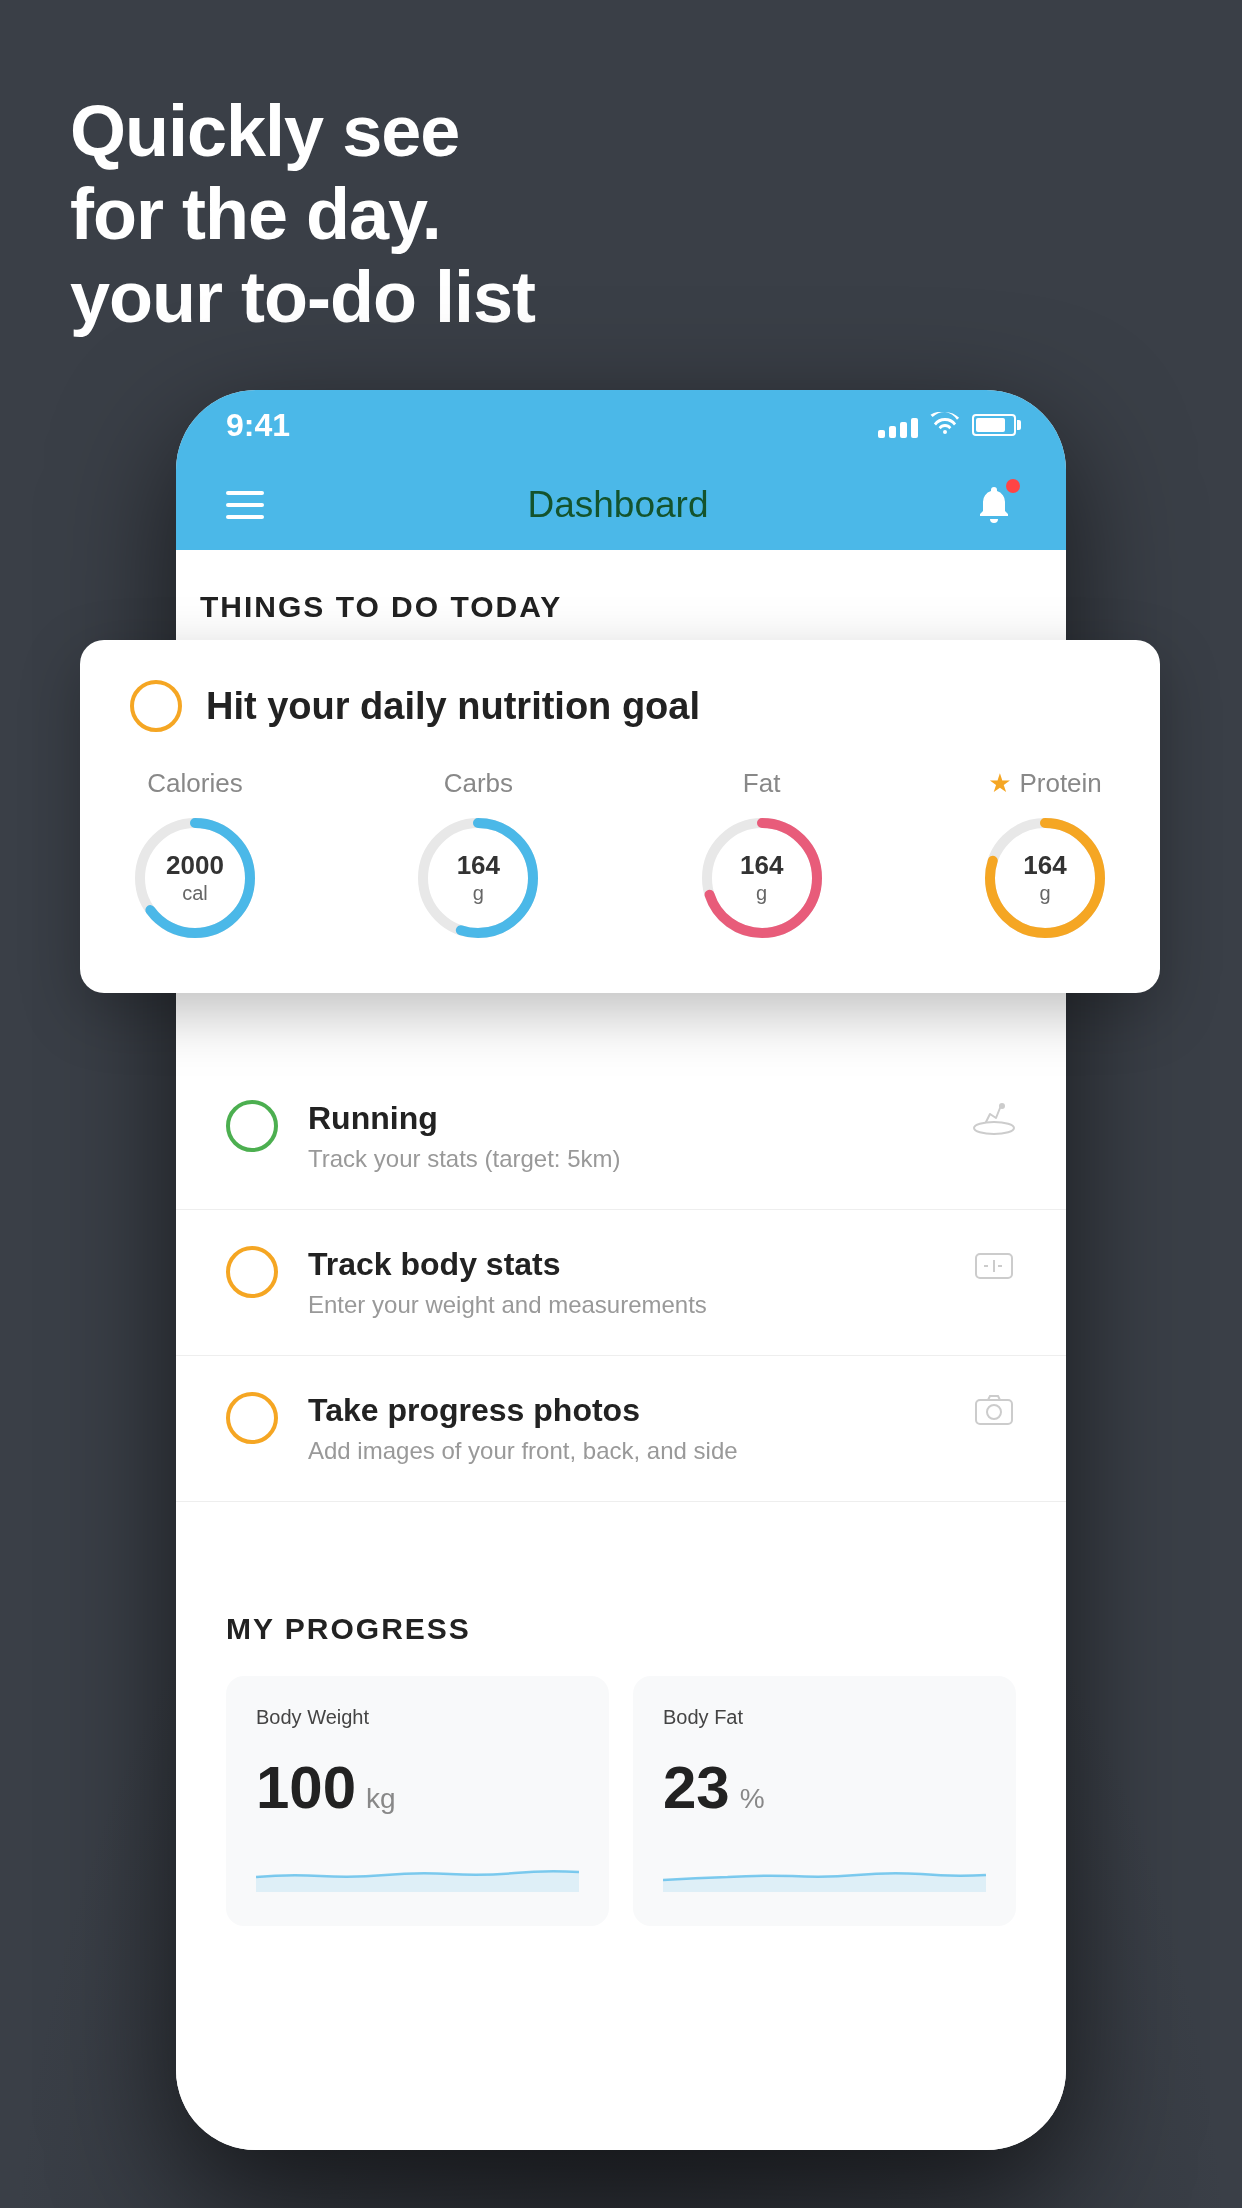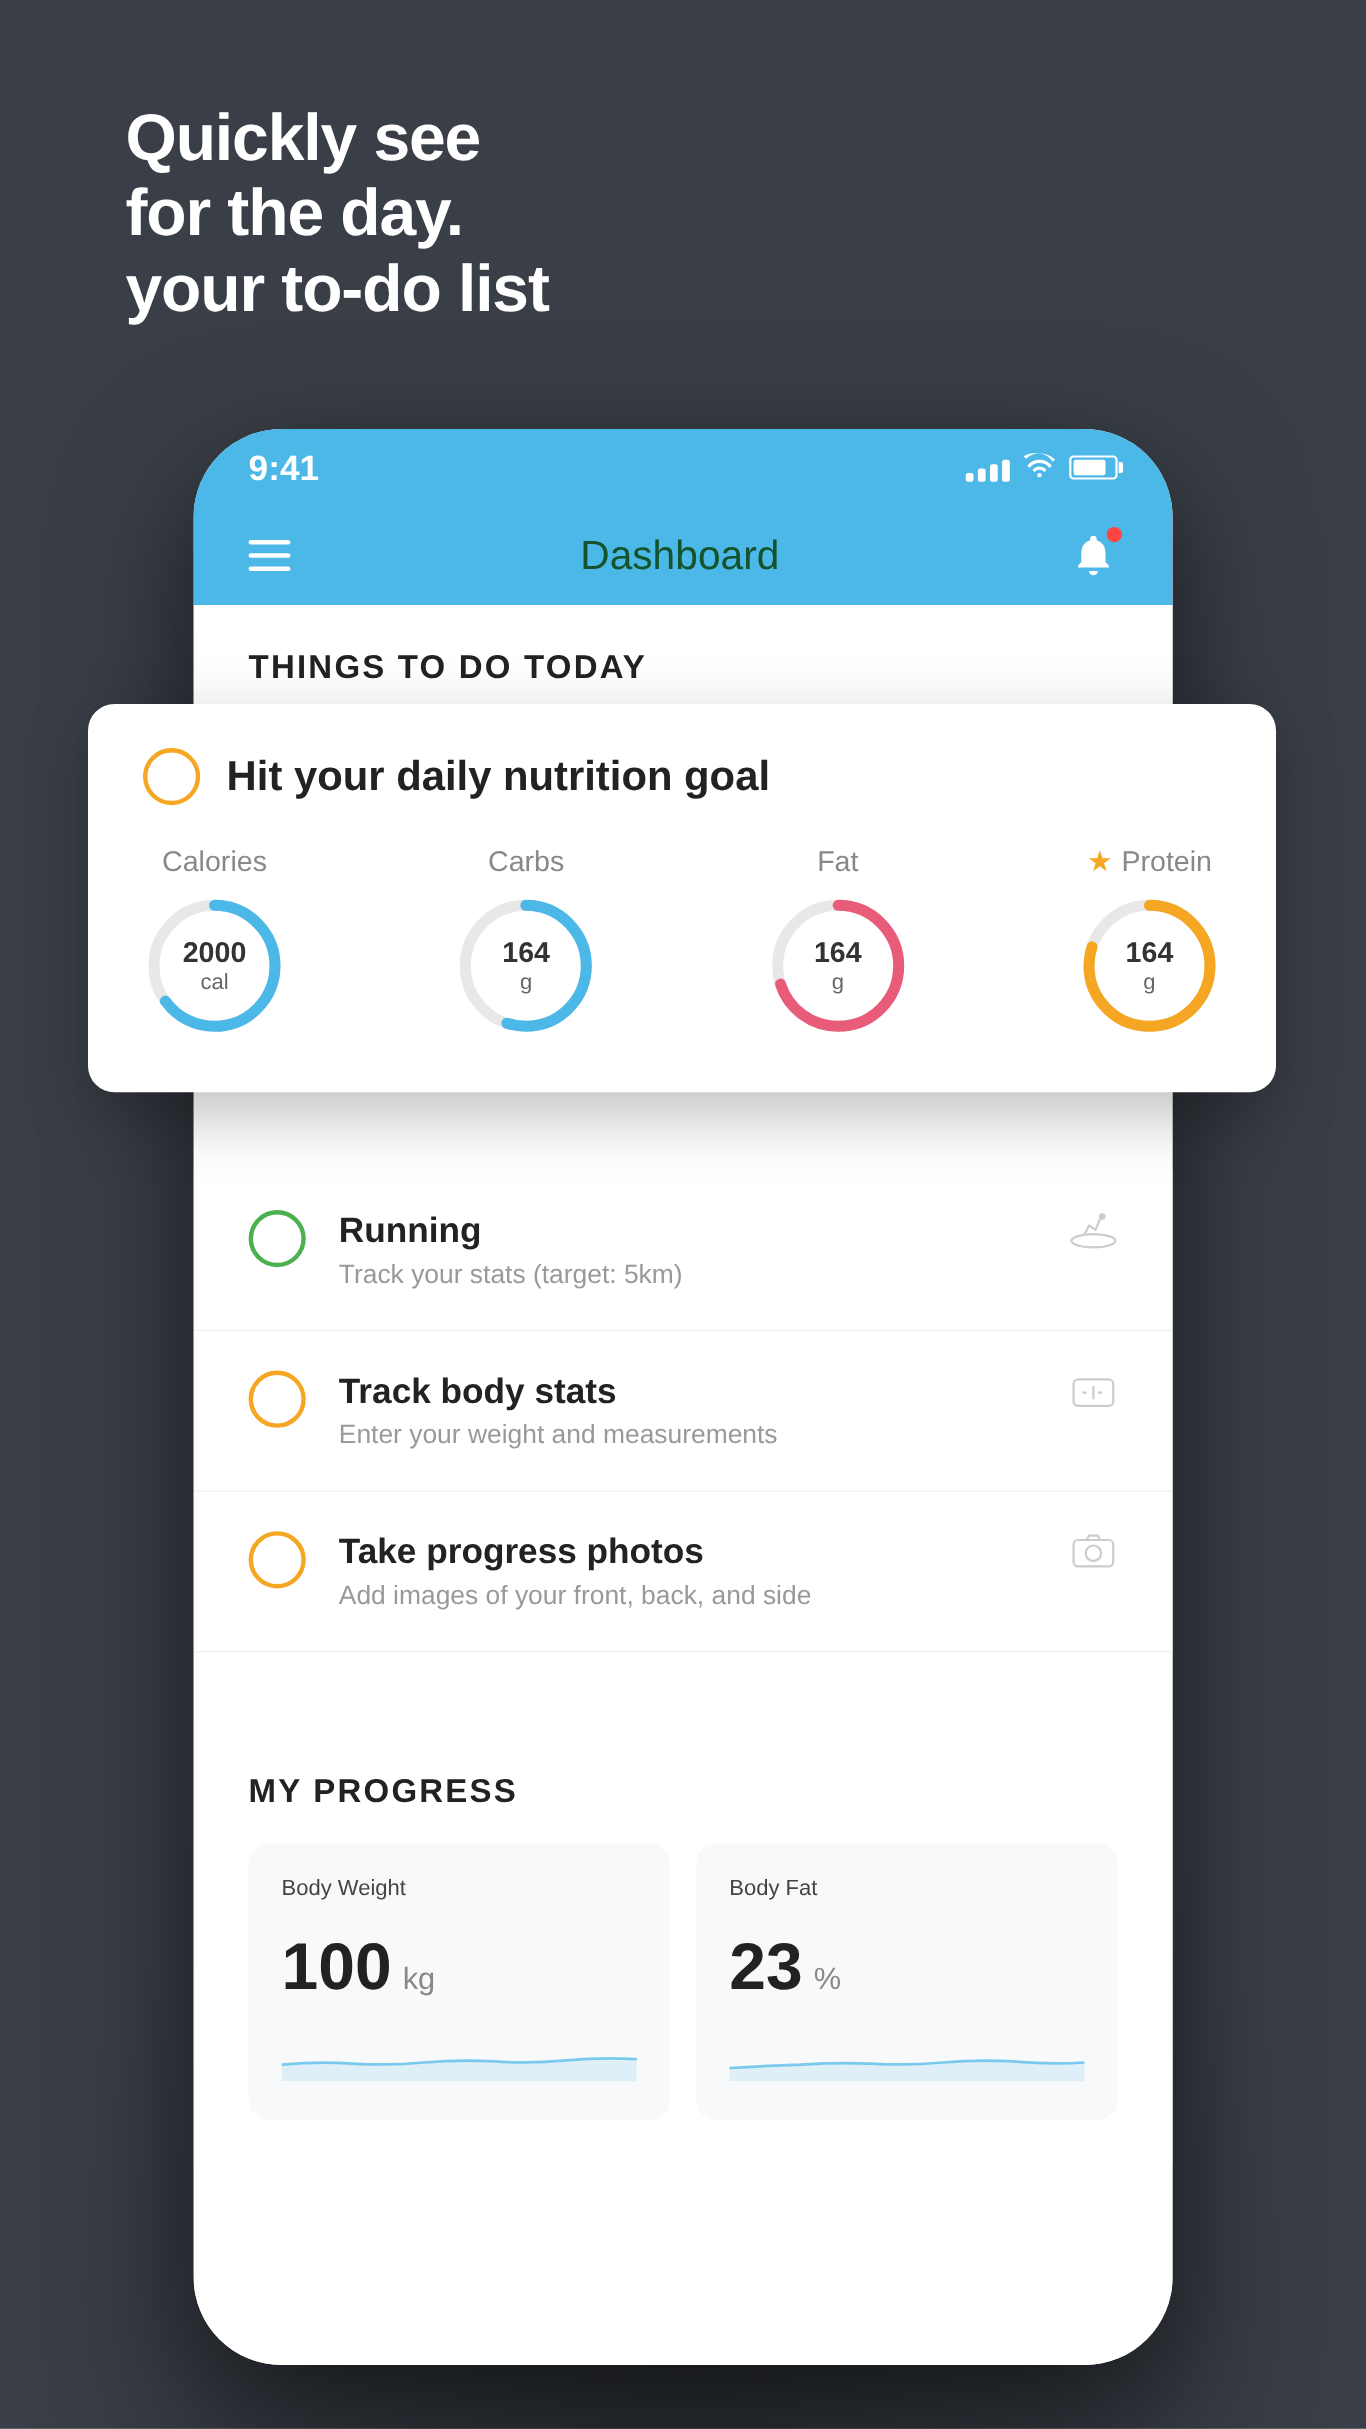--- a/index.html
+++ b/index.html
@@ -21,25 +21,24 @@
       height: 900px;
       background: radial-gradient(ellipse at 50% 120%, #2a2d33 0%, transparent 70%);
     }
 
     
     .hero-text {
       position: absolute;
       top: 90px;
       left: 70px;
       color: #ffffff;
-      font-size: 60px;
+      font-size: 72px;
       font-weight: 800;
       line-height: 1.15;
       letter-spacing: -1px;
-      margin-left: 44px;
     }
 
     
     .phone {
       position: absolute;
       top: 390px;
       left: 176px;
       width: 890px;
       height: 1760px;
       background: #f0f0f0;
@@ -158,21 +157,21 @@
 
     
     .phone-content {
       background: white;
       height: calc(100% - 160px);
       overflow: hidden;
     }
 
     
     .section-header {
-      padding: 40px 50px 30px;
+      padding: 40px 24px 30px;
       font-size: 30px;
       font-weight: 800;
       letter-spacing: 2px;
       color: #222;
       background: white;
     }
 
     
     .floating-card {
       position: absolute;

